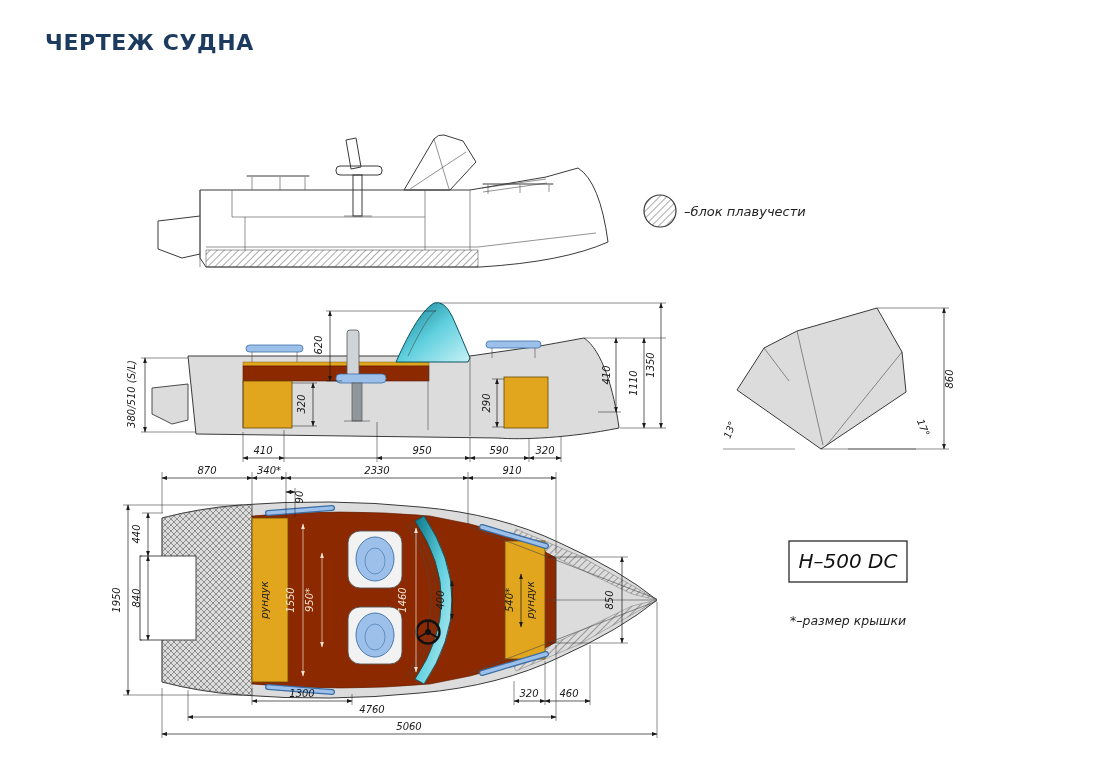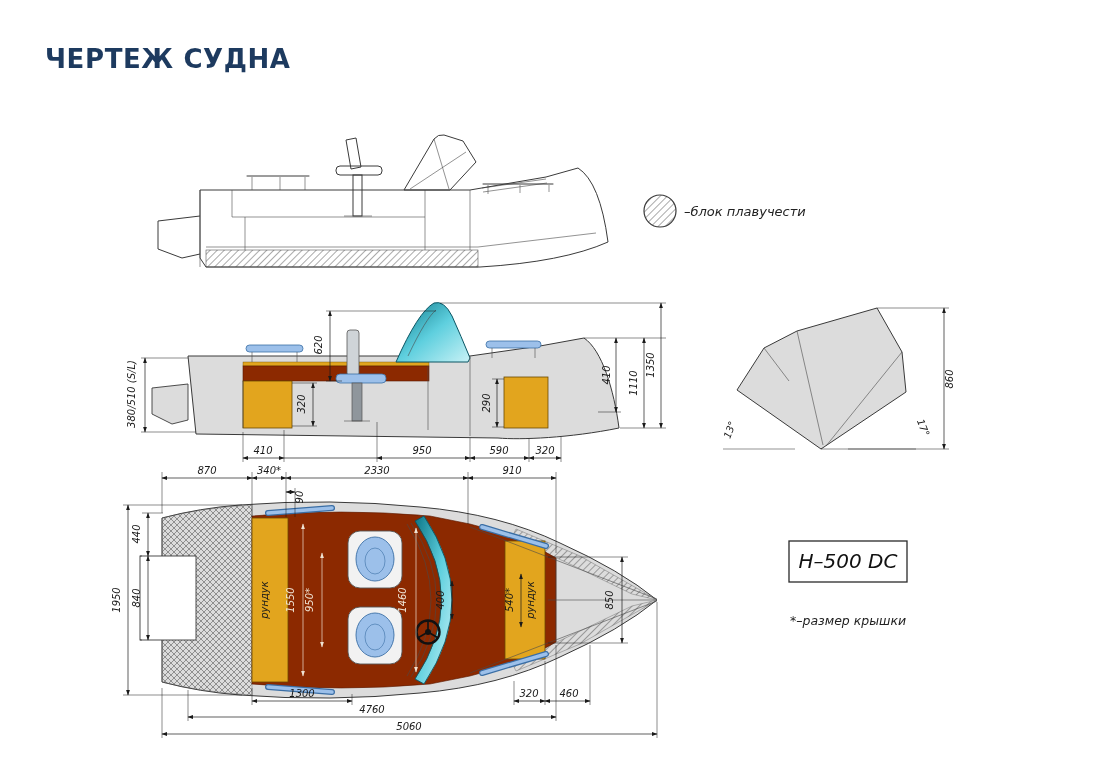--- a/index.html
+++ b/index.html
@@ -1,18 +1,18 @@
 <!DOCTYPE html>
 <html><head>
 <meta charset="utf-8">
 <style>
   *{margin:0;padding:0;box-sizing:border-box}
   html,body{background:#fff}
   body{width:1100px;height:765px;position:relative;overflow:hidden;font-family:"DejaVu Sans",sans-serif}
-  .title{position:absolute;left:45px;top:44px;font-size:26px;font-weight:600;letter-spacing:.6px;color:#1d3a5f;font-family:"DejaVu Sans",sans-serif}
+  .title{position:absolute;left:45px;top:30px;font-size:22px;font-weight:600;letter-spacing:.6px;color:#1d3a5f;font-family:"DejaVu Sans",sans-serif}
   svg.sheet{position:absolute;left:0;top:0}
   .outline{fill:#fff;stroke:#3a3a3a;stroke-width:1}
   .nofill{fill:none;stroke:#3a3a3a;stroke-width:1}
   .thin{fill:none;stroke:#4a4a4a;stroke-width:.6}
   .hull{fill:#dcdcdc;stroke:#3a3a3a;stroke-width:1}
   .dim-line{fill:none;stroke:#1a1a1a;stroke-width:.7}
   .ext{fill:none;stroke:#1a1a1a;stroke-width:.5}
   .dim{font:italic 10px "DejaVu Sans",sans-serif;fill:#1a1a1a;text-anchor:middle}
   .dim-light{fill:#efe3d3}
   .dl-light{stroke:#efe3d3}

